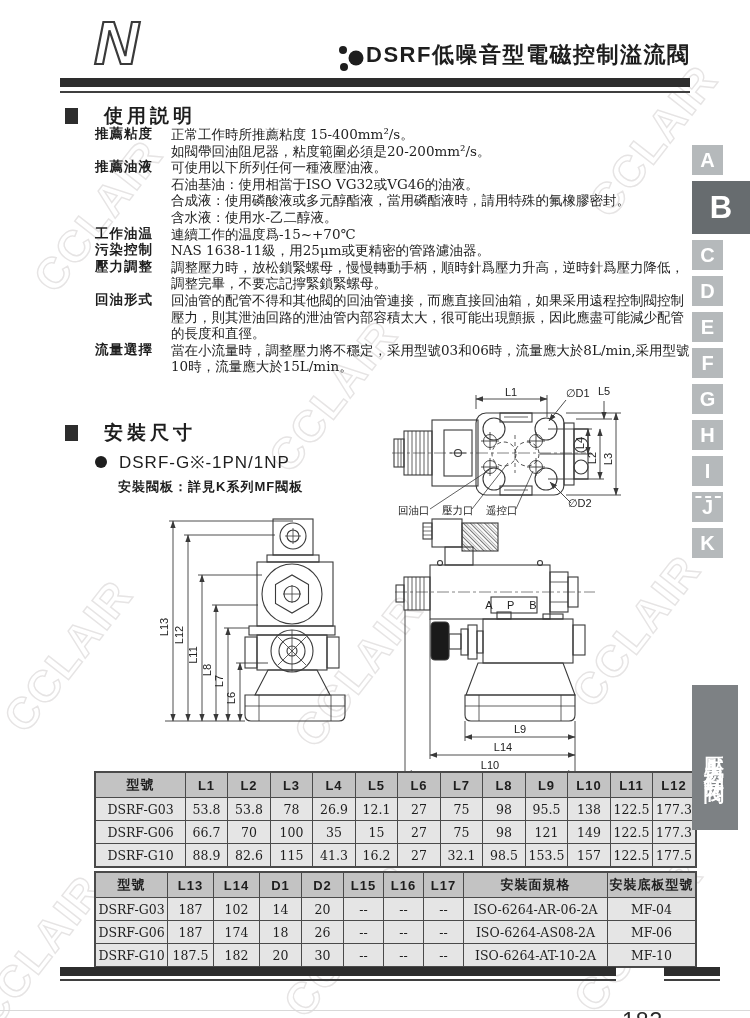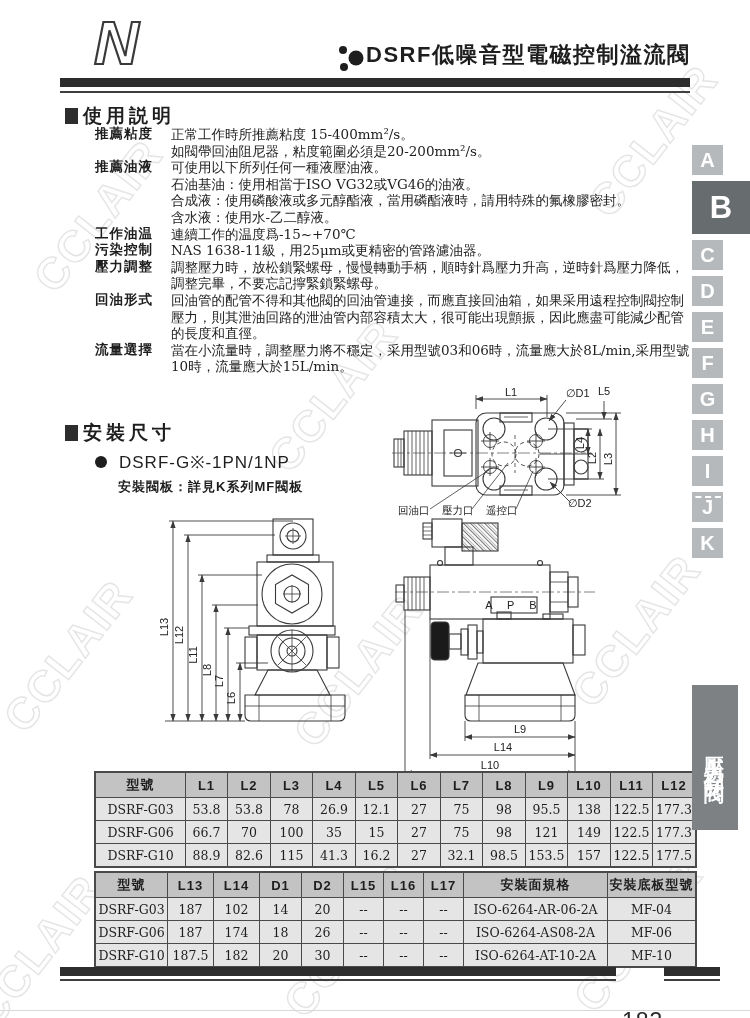--- a/index.html
+++ b/index.html
@@ -4,21 +4,21 @@
 <style>
   html,body{margin:0;padding:0;background:#f2f2f2}
   #page{position:relative;width:750px;height:1018px;background:#ffffff;overflow:hidden;
         font-family:"Liberation Sans",sans-serif;color:#1e1e1e}
   .abs{position:absolute}
   
   #title{left:366px;top:40px;font-size:22px;font-weight:bold;letter-spacing:1.5px;white-space:nowrap}
   #bar-top{left:60px;top:78px;width:630px;height:9px;background:#2d2d2d}
   #bar-top-thin{left:60px;top:91px;width:630px;height:2px;background:#3f3f3f}
   
-  .sec-head{display:flex;align-items:center;gap:5px}
+  .sec-head{display:flex;align-items:center;gap:26px}
   .sec-square{width:13px;height:16px;background:#2d2d2d}
   .sec-title{font-size:19px;font-weight:bold;letter-spacing:4px}
   
   #usage-items{left:95px;top:126px;width:596px}
   .u-item{display:flex;align-items:flex-start}
   .u-label{flex:none;width:76px;font-weight:bold;font-size:13.5px;line-height:16.6px;letter-spacing:1px}
   .u-lines{font-size:13.5px;line-height:16.6px;font-family:"DejaVu Serif","Liberation Serif",serif}
   
   #model-line{left:95px;top:450px;display:flex;align-items:center;gap:12px}
   .bullet{width:12px;height:12px;border-radius:50%;background:#1e1e1e}

